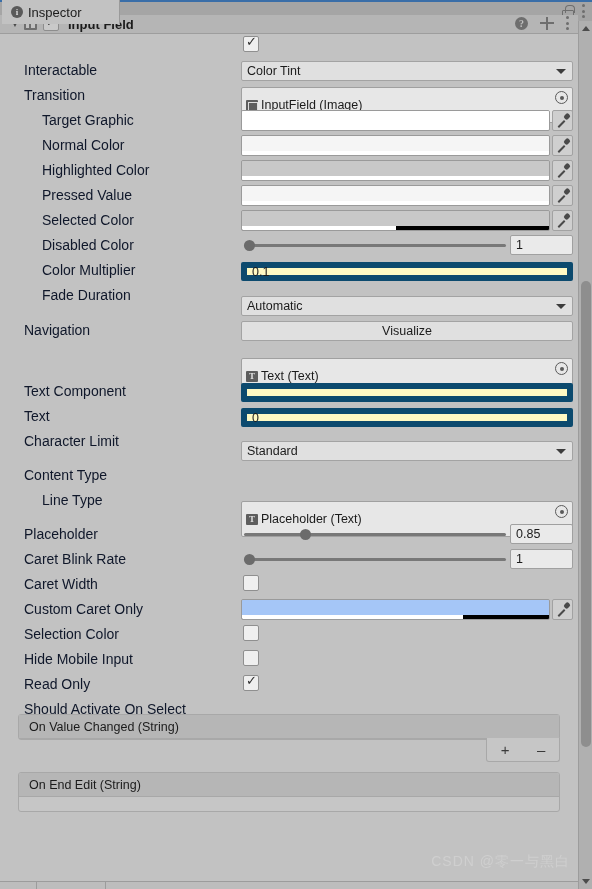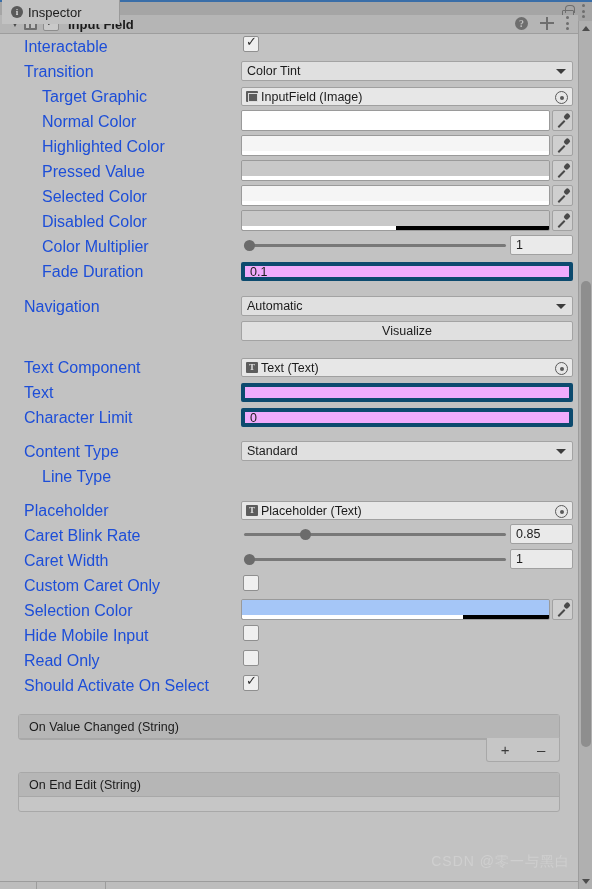--- a/index.html
+++ b/index.html
@@ -82,44 +82,44 @@
   }
   .preset-ico { width:14px;height:13px;position:relative; }
   .preset-ico:before{content:"";position:absolute;left:6px;top:0;width:2px;height:13px;background:#6e6e6e;}
   .preset-ico:after{content:"";position:absolute;left:0;top:5px;width:14px;height:2px;background:#6e6e6e;}
 
   
   #body-area {
     position:absolute; left:0; top:34px; width:578px; height:855px;
     background:#c2c2c2;
   }
-  .lbl { font-size:16px; color:#1d4ed8; white-space:nowrap; }
+  .lbl { font-size:14px; color:#0f172a; white-space:nowrap;margin-top:24px; }
   .ctrl { position:absolute; left:241px; width:332px; }
 
   .rowwrap { position:relative; height:25px; }
   .rowwrap .lblcell { position:absolute; left:24px; top:4px; }
   .rowwrap .lblcell.ind { left:42px; }
 
   
   .field {
-    height:19px; background:#f0abfc; border:4px solid #0c4a6e; border-radius:2px;
+    height:19px; background:#fef9c3; border:6px solid #0c4a6e; border-radius:2px;
     display:flex; align-items:center; padding:0 5px; font-size:12.5px; color:#1b1b1b;
   }
   .popup {
     height:20px; background:#e0e0e0; border:1px solid #a3a3a3; border-radius:2px;
     display:flex; align-items:center; padding:0 5px; font-size:12.5px; position:relative;
   }
   .popup .arrow {
     position:absolute; right:6px; top:7px;
     width:0;height:0;border-left:5px solid transparent;border-right:5px solid transparent;
     border-top:5px solid #3c3c3c;
   }
   .objfield {
     height:19px; background:#e7e7e7; border:1px solid #a0a0a0; border-radius:2px;
-    display:flex; align-items:center; padding:0 4px; font-size:12.5px; position:relative;
+    display:flex; align-items:center; padding:17px 4px; font-size:12.5px; position:relative;
   }
   .objfield .target {
     position:absolute; right:4px; top:3px; width:13px; height:13px;
     border-radius:50%; border:1.5px solid #5a5a5a;
   }
   .objfield .target:after{
     content:"";position:absolute;left:3.5px;top:3.5px;width:4px;height:4px;border-radius:50%;background:#5a5a5a;
   }
   .mini-ico {
     width:12px;height:11px;background:#5d5d5d;margin-right:3px;border-radius:1px;

